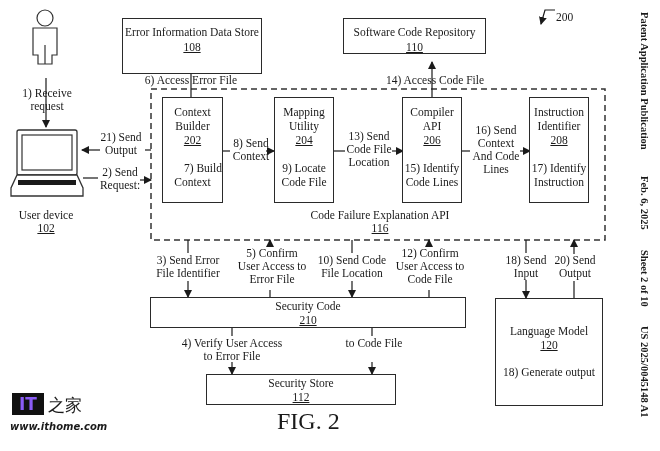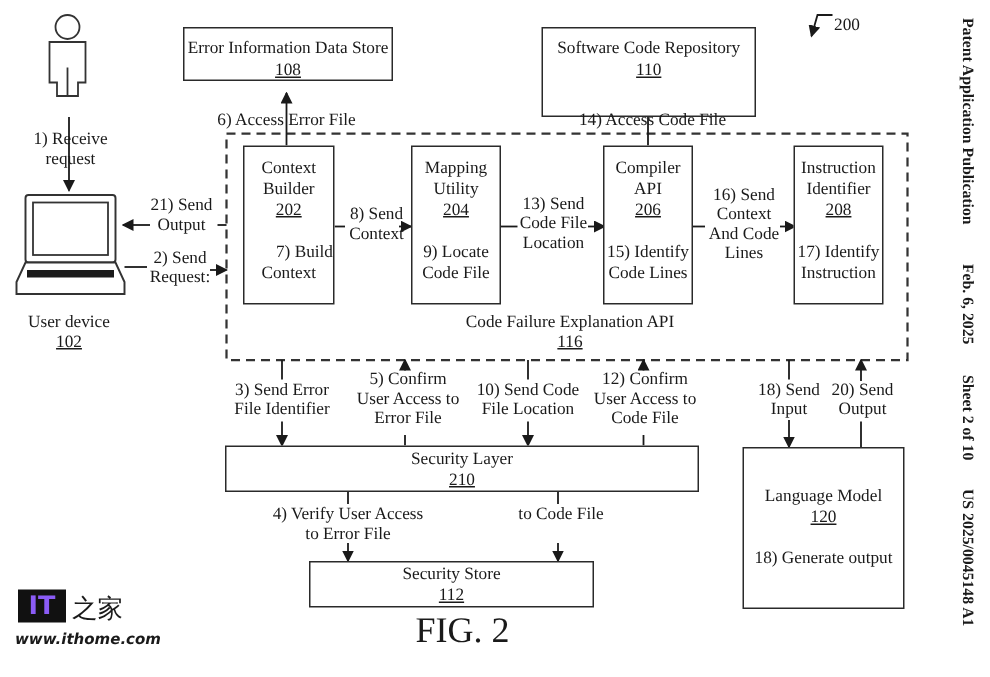--- a/index.html
+++ b/index.html
@@ -98,27 +98,27 @@
 
 <div class="lbl" style="left:92px;top:131px;width:58px;">
   <div>21) Send</div>
   <div>Output</div>
 </div>
 <div class="lbl" style="left:90px;top:166px;width:60px;">
   <div>2) Send</div>
   <div>Request:</div>
 </div>
 
-<div class="box" style="left:122px;top:18px;width:140px;height:36px;">
+<div class="box" style="left:122px;top:18px;width:140px;height:56px;">
   <div class="lbl" style="left:0;right:0;top:7px;">Error Information Data Store</div>
   <div class="lbl num" style="left:0;right:0;top:22px;">108</div>
 </div>
 <div class="lbl" style="left:136px;top:74px;width:110px;">6) Access Error File</div>
 
-<div class="box" style="left:361px;top:18px;width:143px;height:60px;">
+<div class="box" style="left:343px;top:18px;width:143px;height:36px;">
   <div class="lbl" style="left:0;right:0;top:7px;">Software Code Repository</div>
   <div class="lbl num" style="left:0;right:0;top:22px;">110</div>
 </div>
 <div class="lbl" style="left:380px;top:74px;width:110px;">14) Access Code File</div>
 
 <div class="lbl" style="left:556px;top:11px;">200</div>
 
 <div class="box" style="left:162px;top:97px;width:61px;height:106px;">
   <div class="lbl" style="left:0;right:0;top:8px;">Context</div>
   <div class="lbl" style="left:0;right:0;top:22px;">Builder</div>
@@ -192,21 +192,21 @@
 <div class="lbl" style="left:502px;top:254px;width:48px;">
   <div>18) Send</div>
   <div>Input</div>
 </div>
 <div class="lbl" style="left:550px;top:254px;width:50px;">
   <div>20) Send</div>
   <div>Output</div>
 </div>
 
 <div class="box" style="left:150px;top:297px;width:316px;height:31px;">
-  <div class="lbl" style="left:0;right:0;top:2px;">Security Layer</div>
+  <div class="lbl" style="left:0;right:0;top:2px;">Security Code</div>
   <div class="lbl num" style="left:0;right:0;top:16px;">210</div>
 </div>
 
 <div class="lbl" style="left:172px;top:337px;width:120px;">
   <div>4) Verify User Access</div>
   <div>to Error File</div>
 </div>
 <div class="lbl" style="left:314px;top:337px;width:120px;">
   <div>to Code File</div>
 </div>

